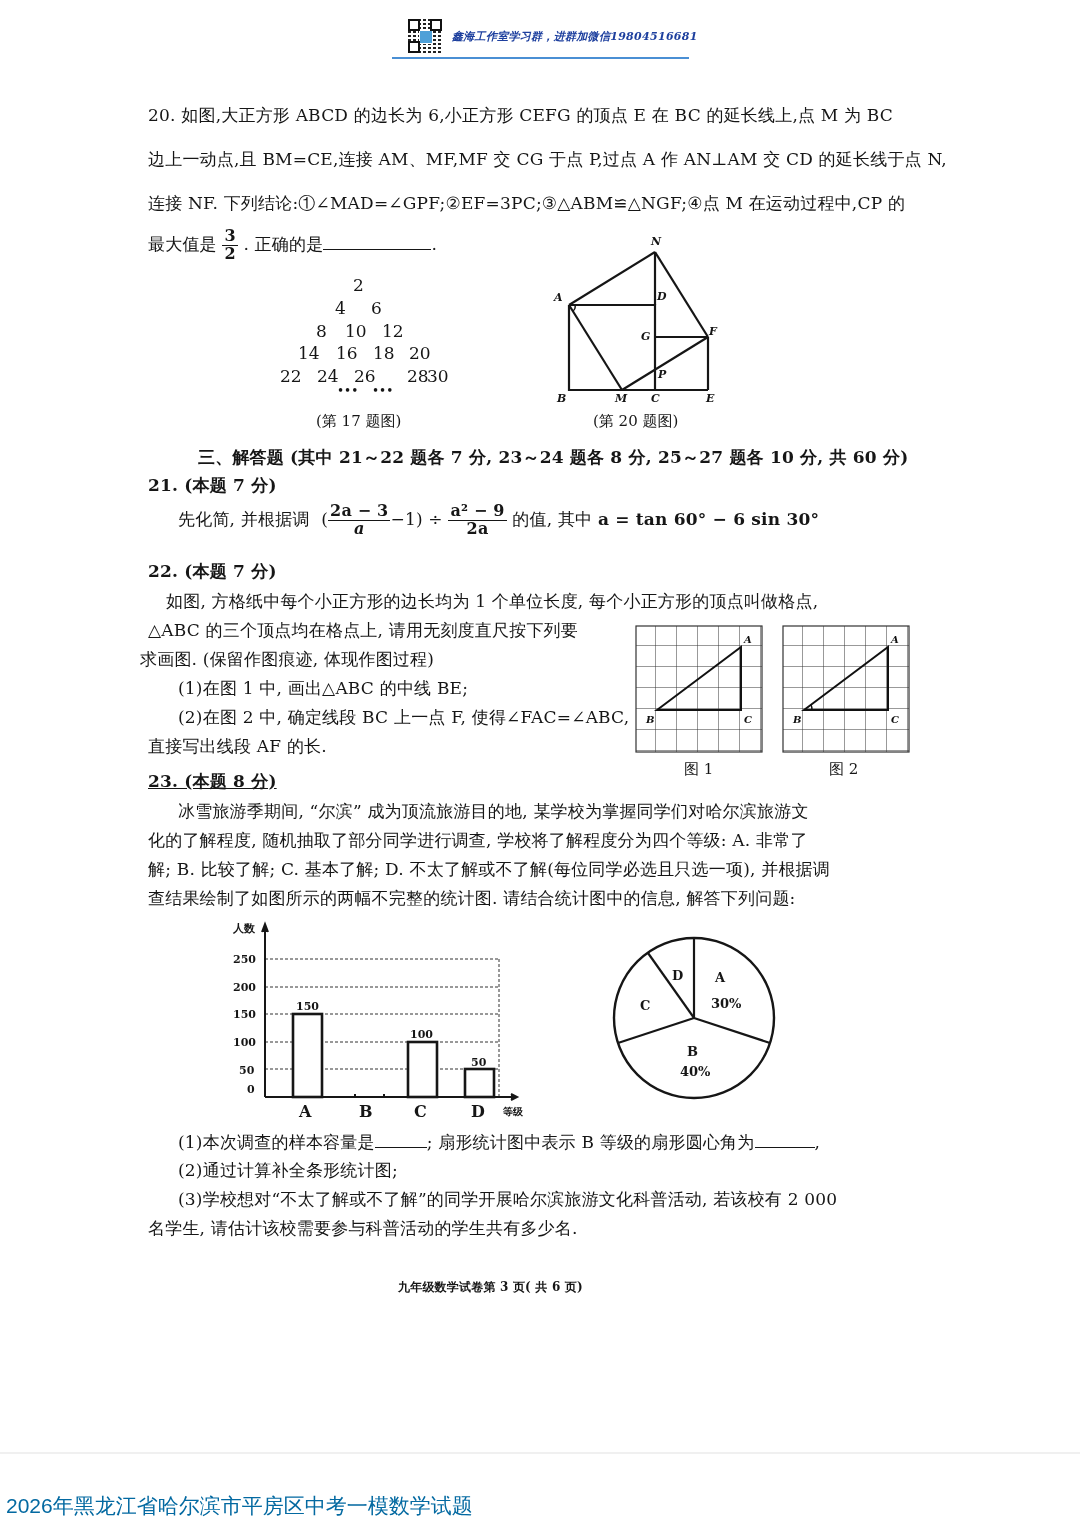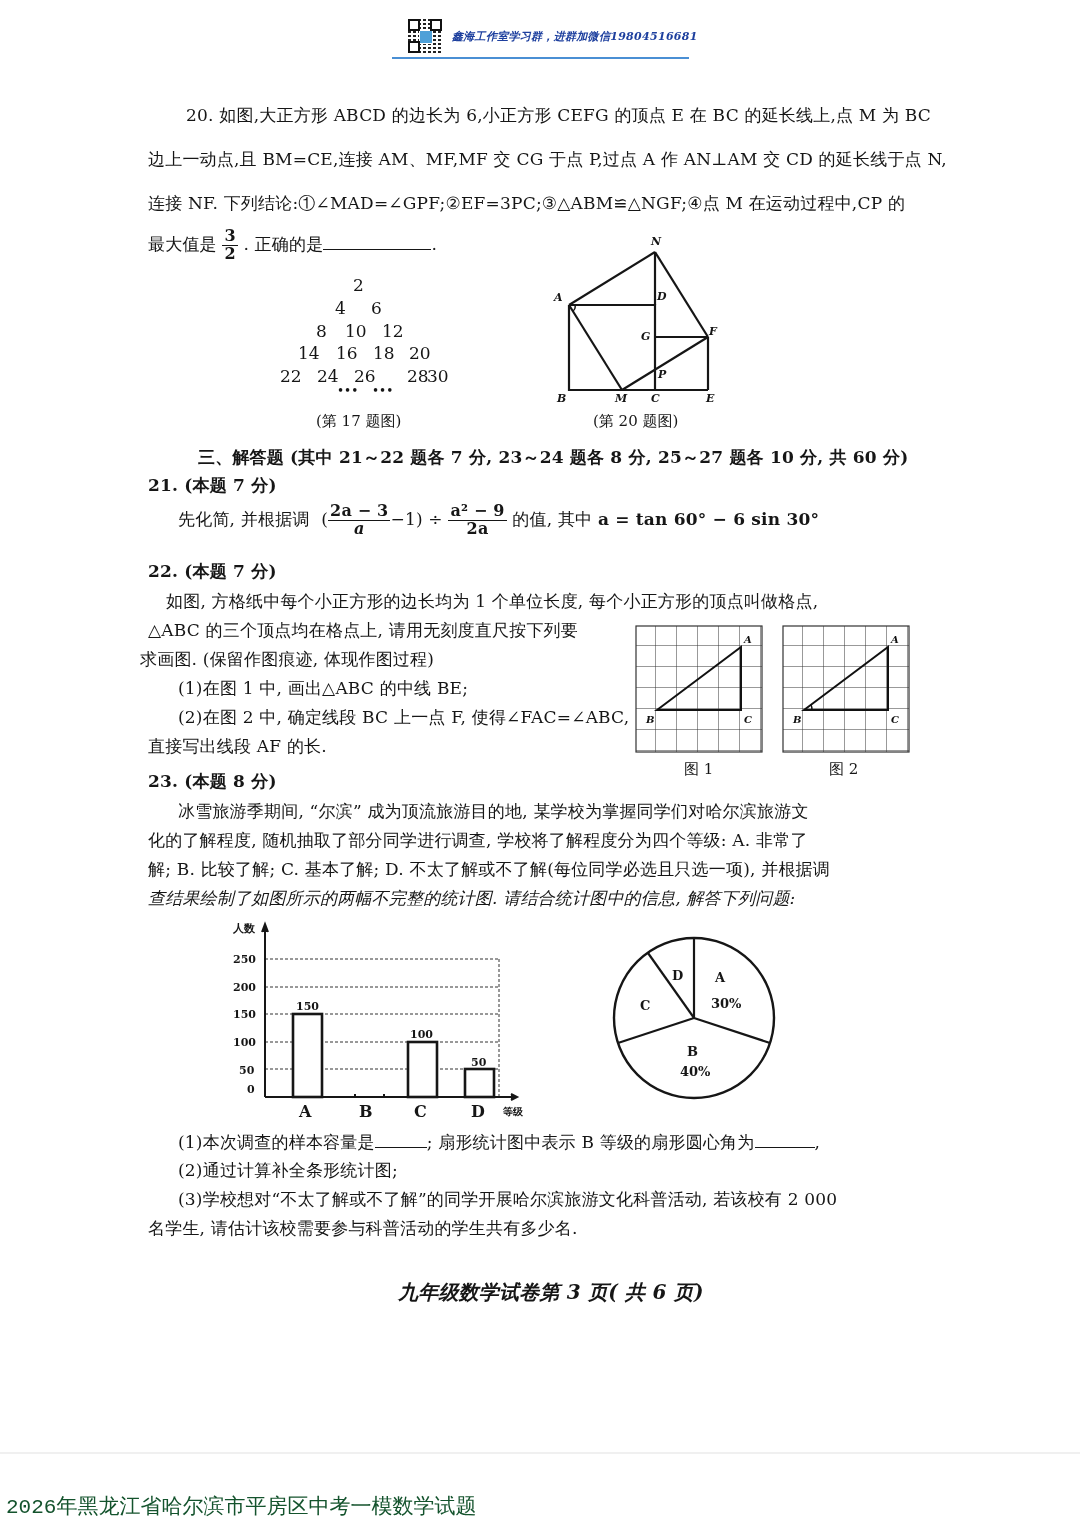--- a/index.html
+++ b/index.html
@@ -20,37 +20,37 @@
   .hdr-line{position:absolute;left:392px;top:57px;width:297px;height:2px;background:#4a8fd4;}
   .line{position:absolute;font-size:17px;white-space:nowrap;letter-spacing:0.2px;}
   .b{font-weight:bold;}
   .frac{display:inline-block;vertical-align:middle;text-align:center;font-weight:bold;line-height:1.05;font-size:16px;}
   .frac .n{display:block;border-bottom:1.5px solid #161616;padding:0 2px;}
   .frac .d{display:block;}
   .blank{display:inline-block;border-bottom:1.5px solid #161616;vertical-align:baseline;}
   .tri-num{position:absolute;font-size:17px;font-family:"DejaVu Serif",serif;}
   .cap{position:absolute;font-size:15px;}
   .footer-line{position:absolute;left:0;top:1452px;width:1080px;height:2px;background:#f0f0f0;}
-  .wm{position:absolute;left:6px;top:1492px;font-size:21px;color:#14532d;font-family:Liberation Mono, monospace;}
+  .wm{position:absolute;left:6px;top:1492px;font-size:21px;color:#0369a1;font-family:Liberation Sans, sans-serif;}
   svg text{font-family:"DejaVu Serif","Liberation Serif",serif;}
 </style>
 </head>
 <body>
 
 <div class="hdr">
   <div class="qr">
       <span class="c1"></span>
       <span class="c2"></span>
       <span class="c3"></span>
     </div>
   <span class="hdr-text">鑫海工作室学习群，进群加微信19804516681</span>
 </div>
 <div class="hdr-line"></div>
 
-<div class="line" style="left:148px;top:104px;margin-left:38px;">20. 如图,大正方形 ABCD 的边长为 6,小正方形 CEFG 的顶点 E 在 BC 的延长线上,点 M 为 BC</div>
+<div class="line" style="left:148px;top:104px;">20. 如图,大正方形 ABCD 的边长为 6,小正方形 CEFG 的顶点 E 在 BC 的延长线上,点 M 为 BC</div>
 <div class="line" style="left:148px;top:148px;">边上一动点,且 BM=CE,连接 AM、MF,MF 交 CG 于点 P,过点 A 作 AN⊥AM 交 CD 的延长线于点 N,</div>
 <div class="line" style="left:148px;top:192px;">连接 NF. 下列结论:①∠MAD=∠GPF;②EF=3PC;③△ABM≌△NGF;④点 M 在运动过程中,CP 的</div>
 <div class="line" style="left:148px;top:228px;">
   <span>最大值是</span>
   <span class="frac">
     <span class="n">3</span>
     <span class="d">2</span>
   </span>
   <span>. 正确的是</span><span class="blank" style="width:108px;"></span><span>.</span>
 </div>
@@ -160,25 +160,25 @@
     <g font-size="10" font-style="italic" font-weight="bold" fill="#111">
       <text x="110" y="19">A</text>
       <text x="12" y="99">B</text>
       <text x="110" y="99">C</text>
     </g>
   </g>
 </svg>
 <span class="cap" style="left:684px;top:760px;">图 1</span>
 <span class="cap" style="left:829px;top:760px;">图 2</span>
 
-<div class="line b" style="left:148px;top:770px;">23. (本题 8 分)</div>
+<div class="line b" style="left:148px;top:770px;text-decoration:underline;">23. (本题 8 分)</div>
 <div class="line" style="left:178px;top:800px;">冰雪旅游季期间, “尔滨” 成为顶流旅游目的地, 某学校为掌握同学们对哈尔滨旅游文</div>
 <div class="line" style="left:148px;top:829px;">化的了解程度, 随机抽取了部分同学进行调查, 学校将了解程度分为四个等级: A. 非常了</div>
 <div class="line" style="left:148px;top:858px;">解; B. 比较了解; C. 基本了解; D. 不太了解或不了解(每位同学必选且只选一项), 并根据调</div>
-<div class="line" style="left:148px;top:887px;font-style:italic;">查结果绘制了如图所示的两幅不完整的统计图. 请结合统计图中的信息, 解答下列问题:</div>
+<div class="line" style="left:148px;top:887px;">查结果绘制了如图所示的两幅不完整的统计图. 请结合统计图中的信息, 解答下列问题:</div>
 
 <svg class="abs" style="left:225px;top:918px;" width="310" height="205" viewBox="0 0 310 205">
   <g font-size="11" font-weight="bold" fill="#161616">
     <text x="8" y="14">人数</text>
     <text x="8" y="45">250</text>
     <text x="8" y="73">200</text>
     <text x="8" y="100">150</text>
     <text x="8" y="128">100</text>
     <text x="14" y="156">50</text>
     <text x="22" y="175">0</text>
@@ -238,15 +238,15 @@
   </g>
 </svg>
 
 <div class="line" style="left:178px;top:1131px;">
   <span>(1)本次调查的样本容量是</span><span class="blank" style="width:52px;"></span><span>; 扇形统计图中表示 B 等级的扇形圆心角为</span><span class="blank" style="width:60px;"></span><span>,</span>
 </div>
 <div class="line" style="left:178px;top:1159px;">(2)通过计算补全条形统计图;</div>
 <div class="line" style="left:178px;top:1188px;">(3)学校想对“不太了解或不了解”的同学开展哈尔滨旅游文化科普活动, 若该校有 2 000</div>
 <div class="line" style="left:148px;top:1217px;">名学生, 请估计该校需要参与科普活动的学生共有多少名.</div>
 
-<div class="line b" style="left:398px;top:1279px;font-size:20px;font-style:italic;">九年级数学试卷第 3 页( 共 6 页)</div>
+<div class="line b" style="left:398px;top:1279px;font-size:12px;">九年级数学试卷第 3 页( 共 6 页)</div>
 <div class="footer-line"></div>
 <div class="wm">2026年黑龙江省哈尔滨市平房区中考一模数学试题</div>
 
 </body></html>

